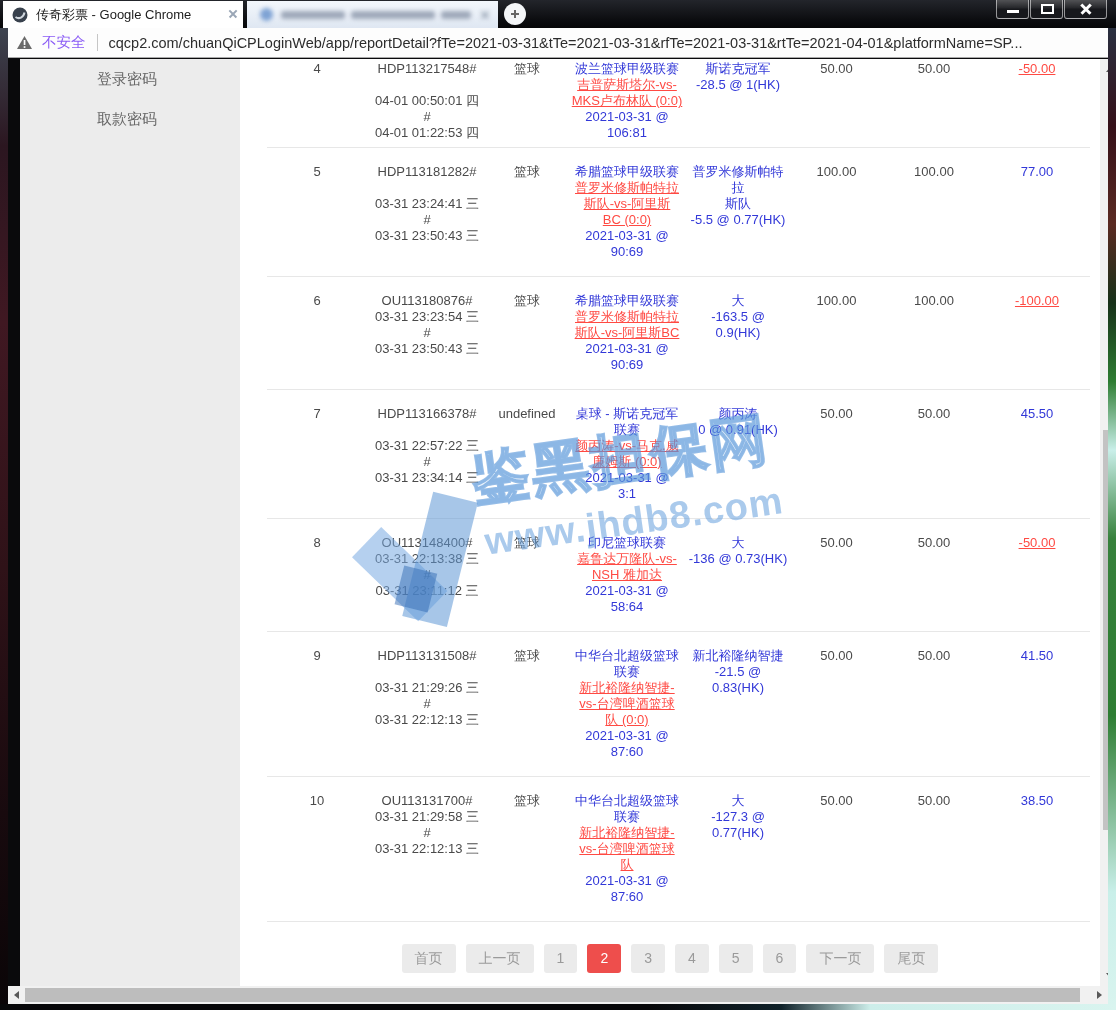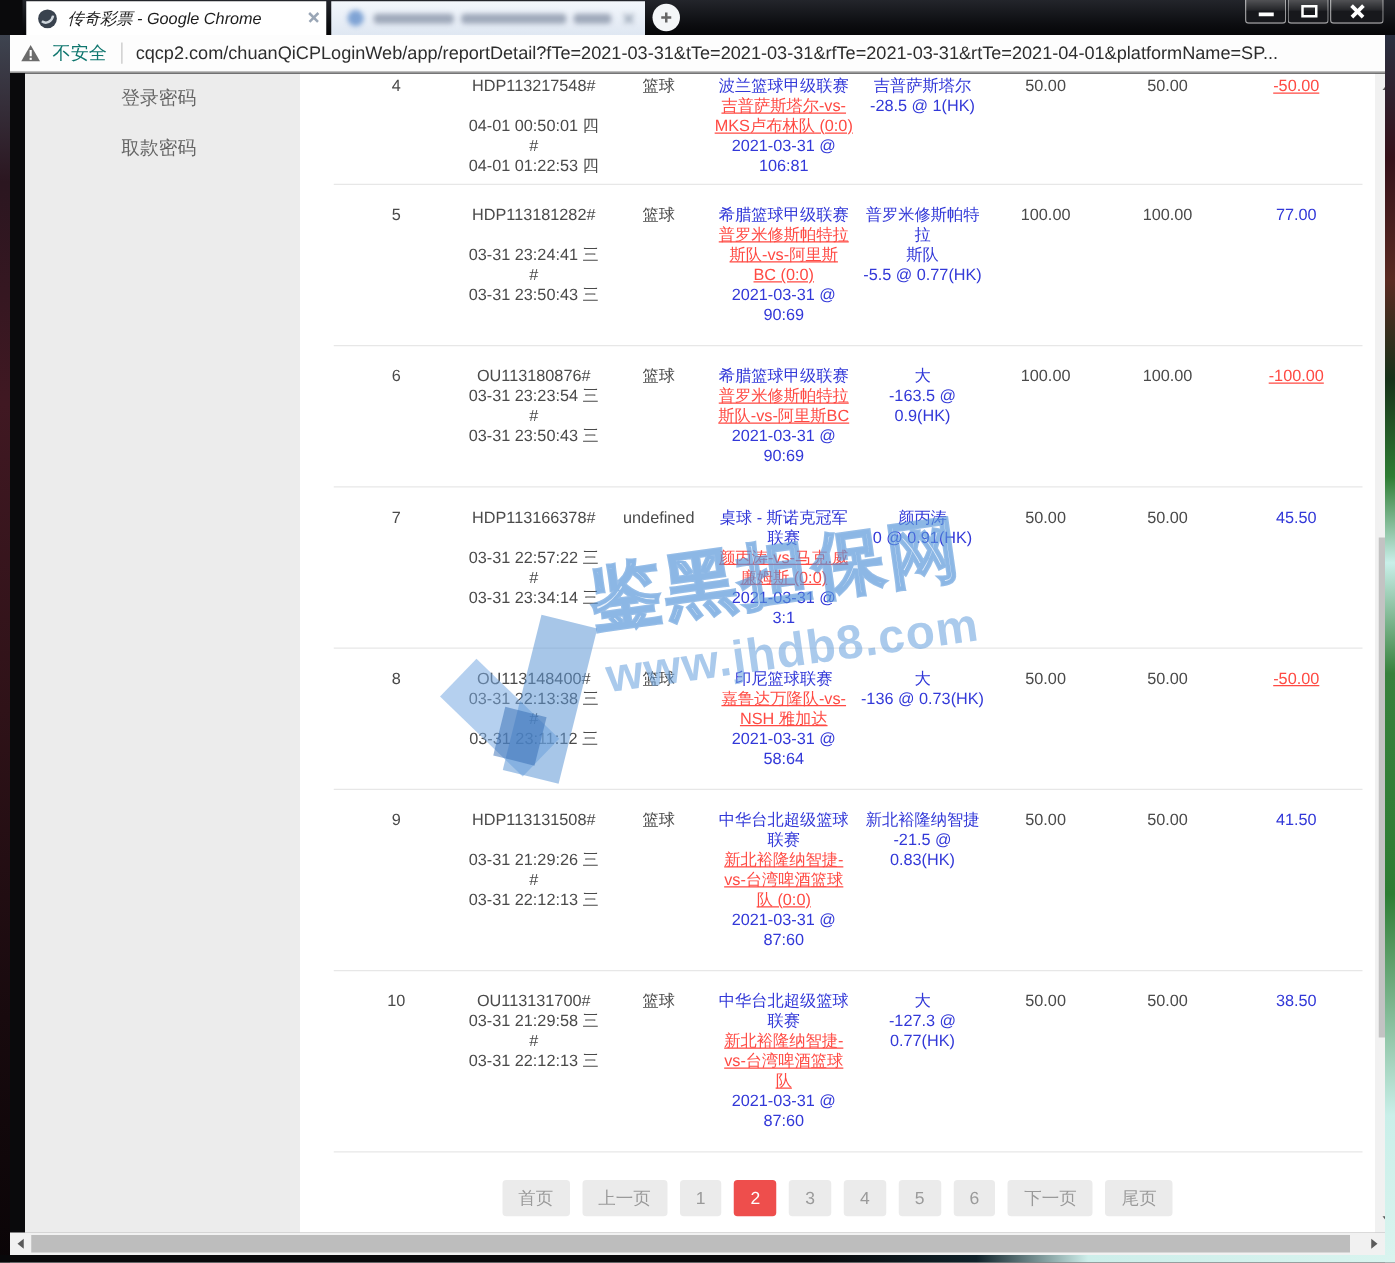--- a/index.html
+++ b/index.html
@@ -2,22 +2,22 @@
 <html><head>
 <meta charset="utf-8">
 <style>
   html,body{margin:0;padding:0;}
   body{
     width:1116px;height:1010px;position:relative;overflow:hidden;
     background:#0a0a0c;
     font-family:"Liberation Sans","DejaVu Sans",sans-serif;
   }
   
-  .titlebar{position:absolute;top:0;left:18px;right:0;height:36px;
-    background:linear-gradient(180deg,#23252b 0%,#0c0d10 55%,#000 100%);font-style:italic;}
+  .titlebar{position:absolute;top:0;left:0;right:0;height:36px;
+    background:linear-gradient(180deg,#23252b 0%,#0c0d10 55%,#000 100%);}
   .title-chip{position:absolute;top:1px;left:3px;width:240px;height:27px;background:#fff;
     display:flex;align-items:center;box-sizing:border-box;padding-left:9px;}
   .favicon{width:16px;height:16px;flex:0 0 16px;}
   .title-text{margin-left:8px;font-size:13px;color:#1c1c1c;white-space:nowrap;}
   .tab-close-a{position:absolute;left:228px;top:9px;width:10px;height:10px;}
   .tab-close-a i,.blurtab-close i{position:absolute;left:0;top:4px;width:10px;height:1.6px;background:#9aa6b6;}
   .tab-close-a i:first-child{transform:rotate(45deg);} .tab-close-a i:last-child{transform:rotate(-45deg);}
   .blur-tab{position:absolute;left:247px;top:1px;width:251px;height:27px;
     background:linear-gradient(180deg,#f3f7fc,#dfe7f2);overflow:hidden;}
   .blur-inner{position:absolute;inset:0;filter:blur(2px);}
@@ -37,21 +37,21 @@
   .win-btn.close{width:43px;}
   .g-min i{position:absolute;left:10px;bottom:5px;width:12px;height:3px;background:#fff;}
   .g-max i{position:absolute;left:10px;top:4px;width:9px;height:6px;border:2px solid #fff;}
   .g-close i{position:absolute;left:50%;top:50%;width:13px;height:2.6px;background:#fff;}
   .g-close i:first-child{transform:translate(-50%,-50%) rotate(45deg);}
   .g-close i:last-child{transform:translate(-50%,-50%) rotate(-45deg);}
   
   .urlbar{position:absolute;top:28px;left:3px;right:3px;height:30px;background:#fdfdfd;
     border-bottom:1px solid #a9a9a9;display:flex;align-items:center;box-sizing:border-box;}
   .warn-svg{margin:0 9px 0 13px;flex:0 0 auto;}
-  .warn-label{font-size:14.5px;color:#0f766e;}
+  .warn-label{font-size:14.5px;color:#8b5cf6;}
   .url-divider{width:1px;height:17px;background:#c6c6c6;margin:0 11px;}
   .url-text{font-size:14.5px;color:#2d2d2d;white-space:nowrap;overflow:hidden;}
   
   .page{position:absolute;top:59px;left:20px;width:1100px;height:927px;background:#fff;}
   .sidebar{position:absolute;left:0;top:0;width:220px;height:100%;background:#ececec;}
   .side-item{height:40px;line-height:40px;padding-left:77px;color:#666;font-size:15px;}
   .main{position:absolute;left:220px;top:0;width:860px;height:100%;background:#fff;overflow:hidden;}
   .rows{padding:0 10px 0 27px;}
   .trow{display:grid;grid-template-columns:100px 120px 80px 120px 102px 95px 100px 106px;
     align-items:start;border-bottom:1px solid #e7e7e7;padding:16px 0;
@@ -162,21 +162,21 @@
           </div>
           <div>篮球</div>
           <div>
             <div class="blue">波兰篮球甲级联赛</div>
             <div class="red">吉普萨斯塔尔-vs-</div>
             <div class="red">MKS卢布林队 (0:0)</div>
             <div class="blue">2021-03-31 @</div>
             <div class="blue">106:81</div>
           </div>
           <div class="blue">
-            <div>吉普萨斯塔尔</div>
+            <div>斯诺克冠军</div>
             <div>-28.5 @ 1(HK)</div>
           </div>
           <div>50.00</div>
           <div>50.00</div>
           <div class="red">-50.00</div>
         </div>
         <div class="trow gap">
           <div>5</div>
           <div>
             <div>HDP113181282#</div>

